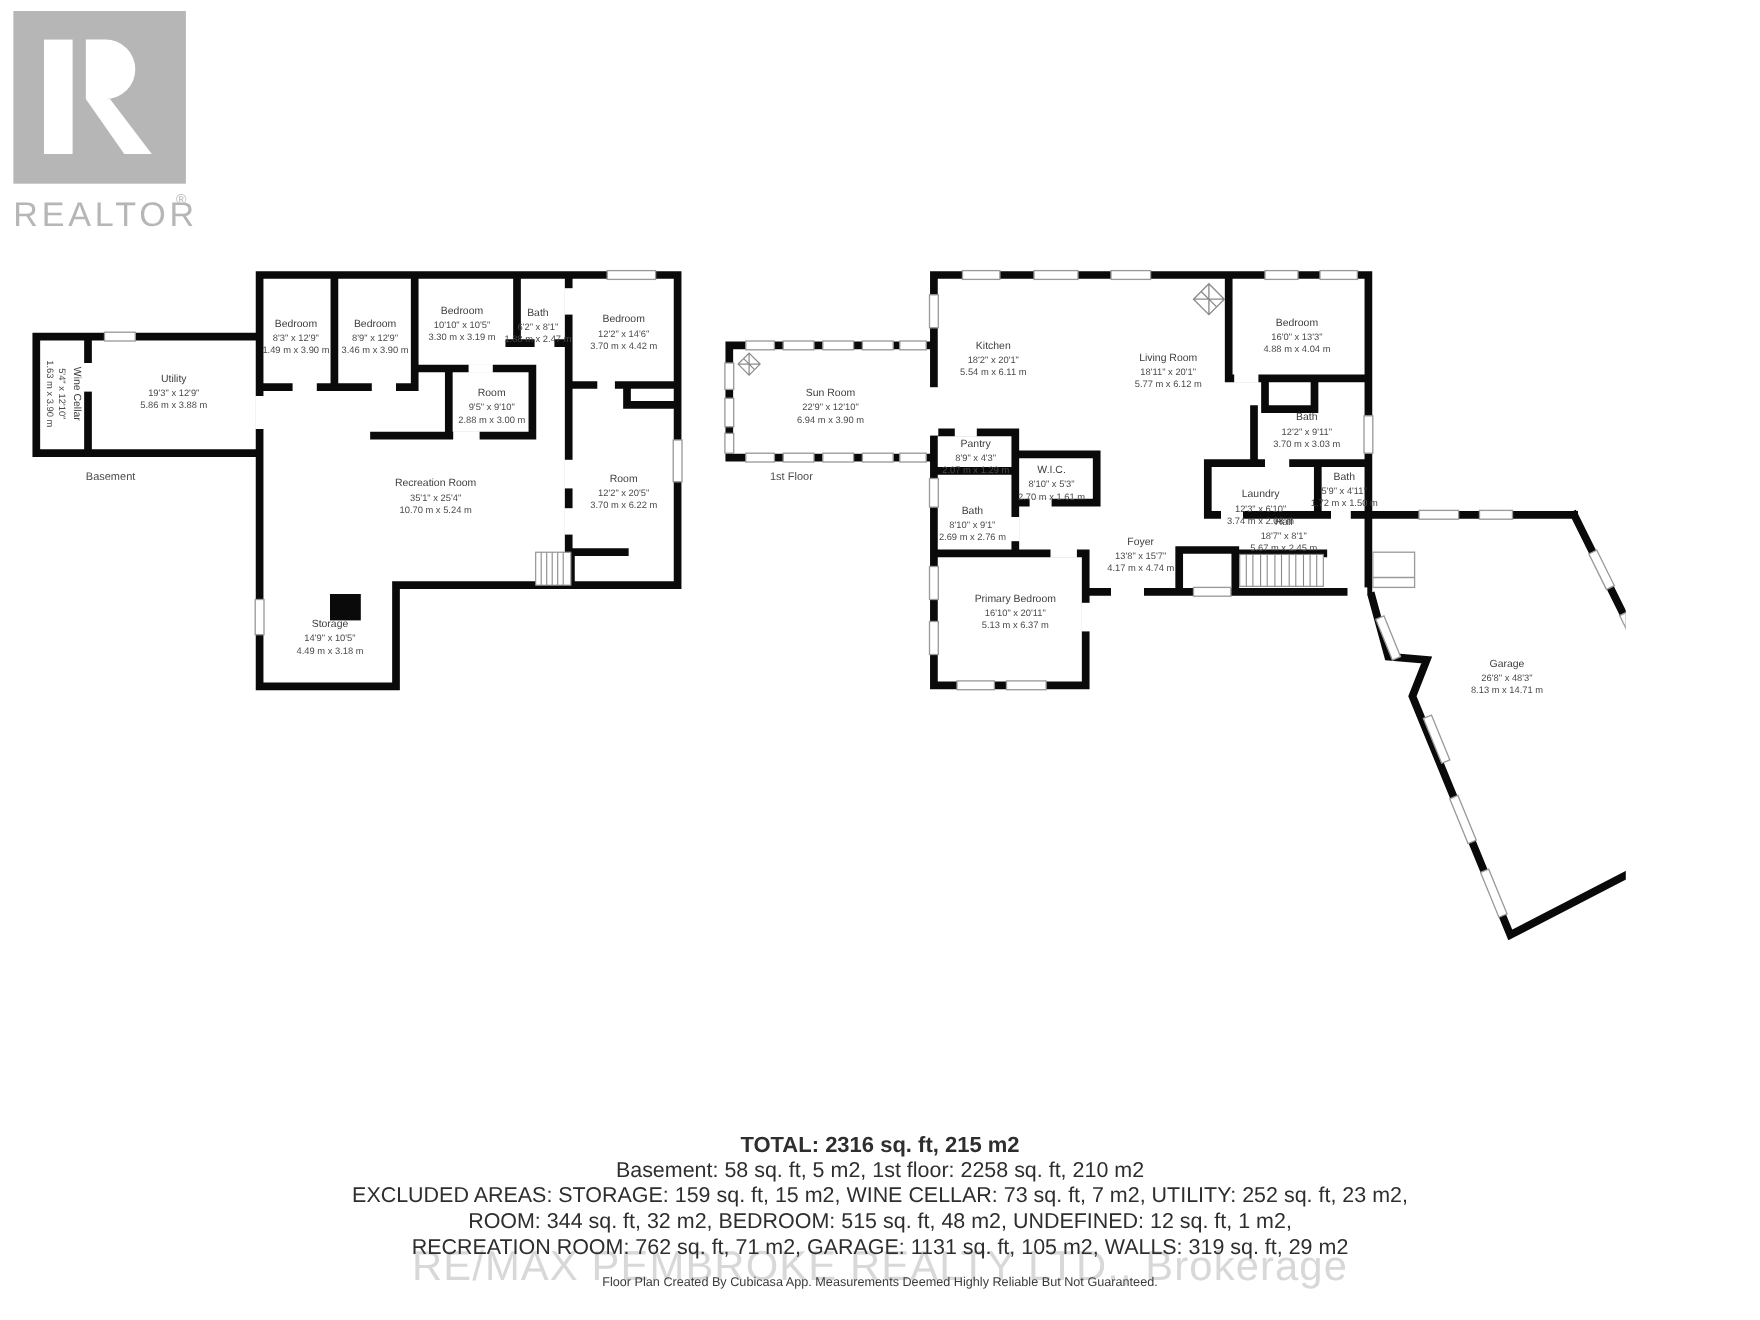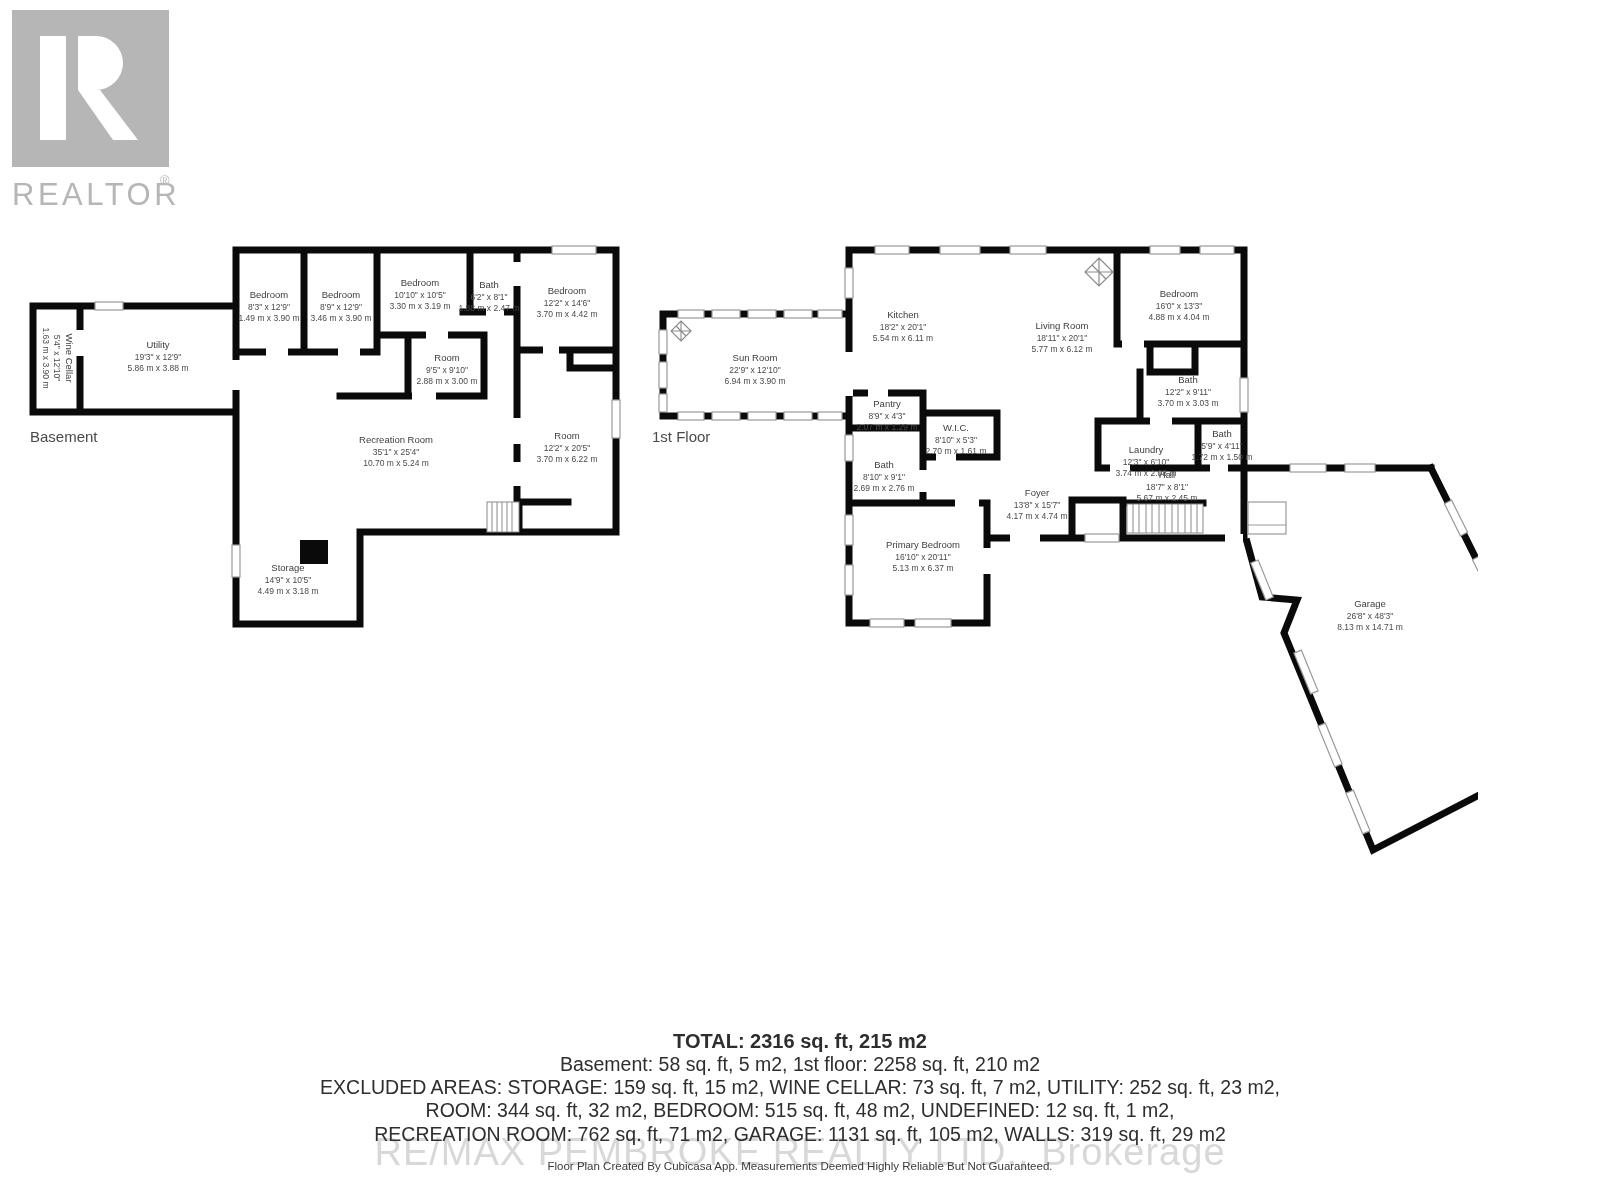--- a/index.html
+++ b/index.html
@@ -6,21 +6,21 @@
   .canvas{position:relative;width:1478px;height:1200px;background:#ffffff;overflow:hidden;
           font-family:"Liberation Sans",sans-serif;}
   svg{position:absolute;left:0;top:0;}
   .plan-svg{z-index:1;}
   
   .rlabel{position:absolute;z-index:3;transform:translate(-50%,-50%);text-align:center;
           color:#3d3d3d;white-space:nowrap;}
   .rlabel .rname{font-size:9.5px;line-height:1.35;}
   .rlabel .rdim{font-size:8.5px;line-height:1.35;color:#4a4a4a;}
   .rlabel.rot{transform:translate(-50%,-50%) rotate(90deg);}
-  .floor-tag{position:absolute;z-index:3;font-size:15px;color:#4a4a4a;}
+  .floor-tag{position:absolute;z-index:3;font-size:10px;color:#4a4a4a;margin-left:48px;}
   
   .logo-wrap{position:absolute;left:12px;top:10px;z-index:2;}
   
   .watermark{position:absolute;left:0;width:1600px;top:1131px;z-index:1;text-align:center;
              font-size:38px;letter-spacing:1px;color:#d8d8d8;white-space:nowrap;}
   .footer{position:absolute;left:-10px;width:1620px;top:1030px;z-index:2;text-align:center;
           color:#2e2e2e;}
   .footer .ftotal{font-size:20px;font-weight:bold;line-height:23px;}
   .footer .fline{font-size:19.5px;line-height:23.2px;}
   .disclaimer{position:absolute;left:-10px;width:1620px;top:1160px;z-index:2;text-align:center;
@@ -211,21 +211,21 @@
   <div class="rlabel" style="left:396px;top:452px">
     <div class="rname">Recreation Room</div>
     <div class="rdim">35'1" x 25'4"</div>
     <div class="rdim">10.70 m x 5.24 m</div>
   </div>
   <div class="rlabel" style="left:567px;top:448px">
     <div class="rname">Room</div>
     <div class="rdim">12'2" x 20'5"</div>
     <div class="rdim">3.70 m x 6.22 m</div>
   </div>
-  <div class="rlabel" style="left:288px;top:580px">
+  <div class="rlabel" style="left:300px;top:580px">
     <div class="rname">Storage</div>
     <div class="rdim">14'9" x 10'5"</div>
     <div class="rdim">4.49 m x 3.18 m</div>
   </div>
 
   <div class="rlabel" style="left:755px;top:370px">
     <div class="rname">Sun Room</div>
     <div class="rdim">22'9" x 12'10"</div>
     <div class="rdim">6.94 m x 3.90 m</div>
   </div>

